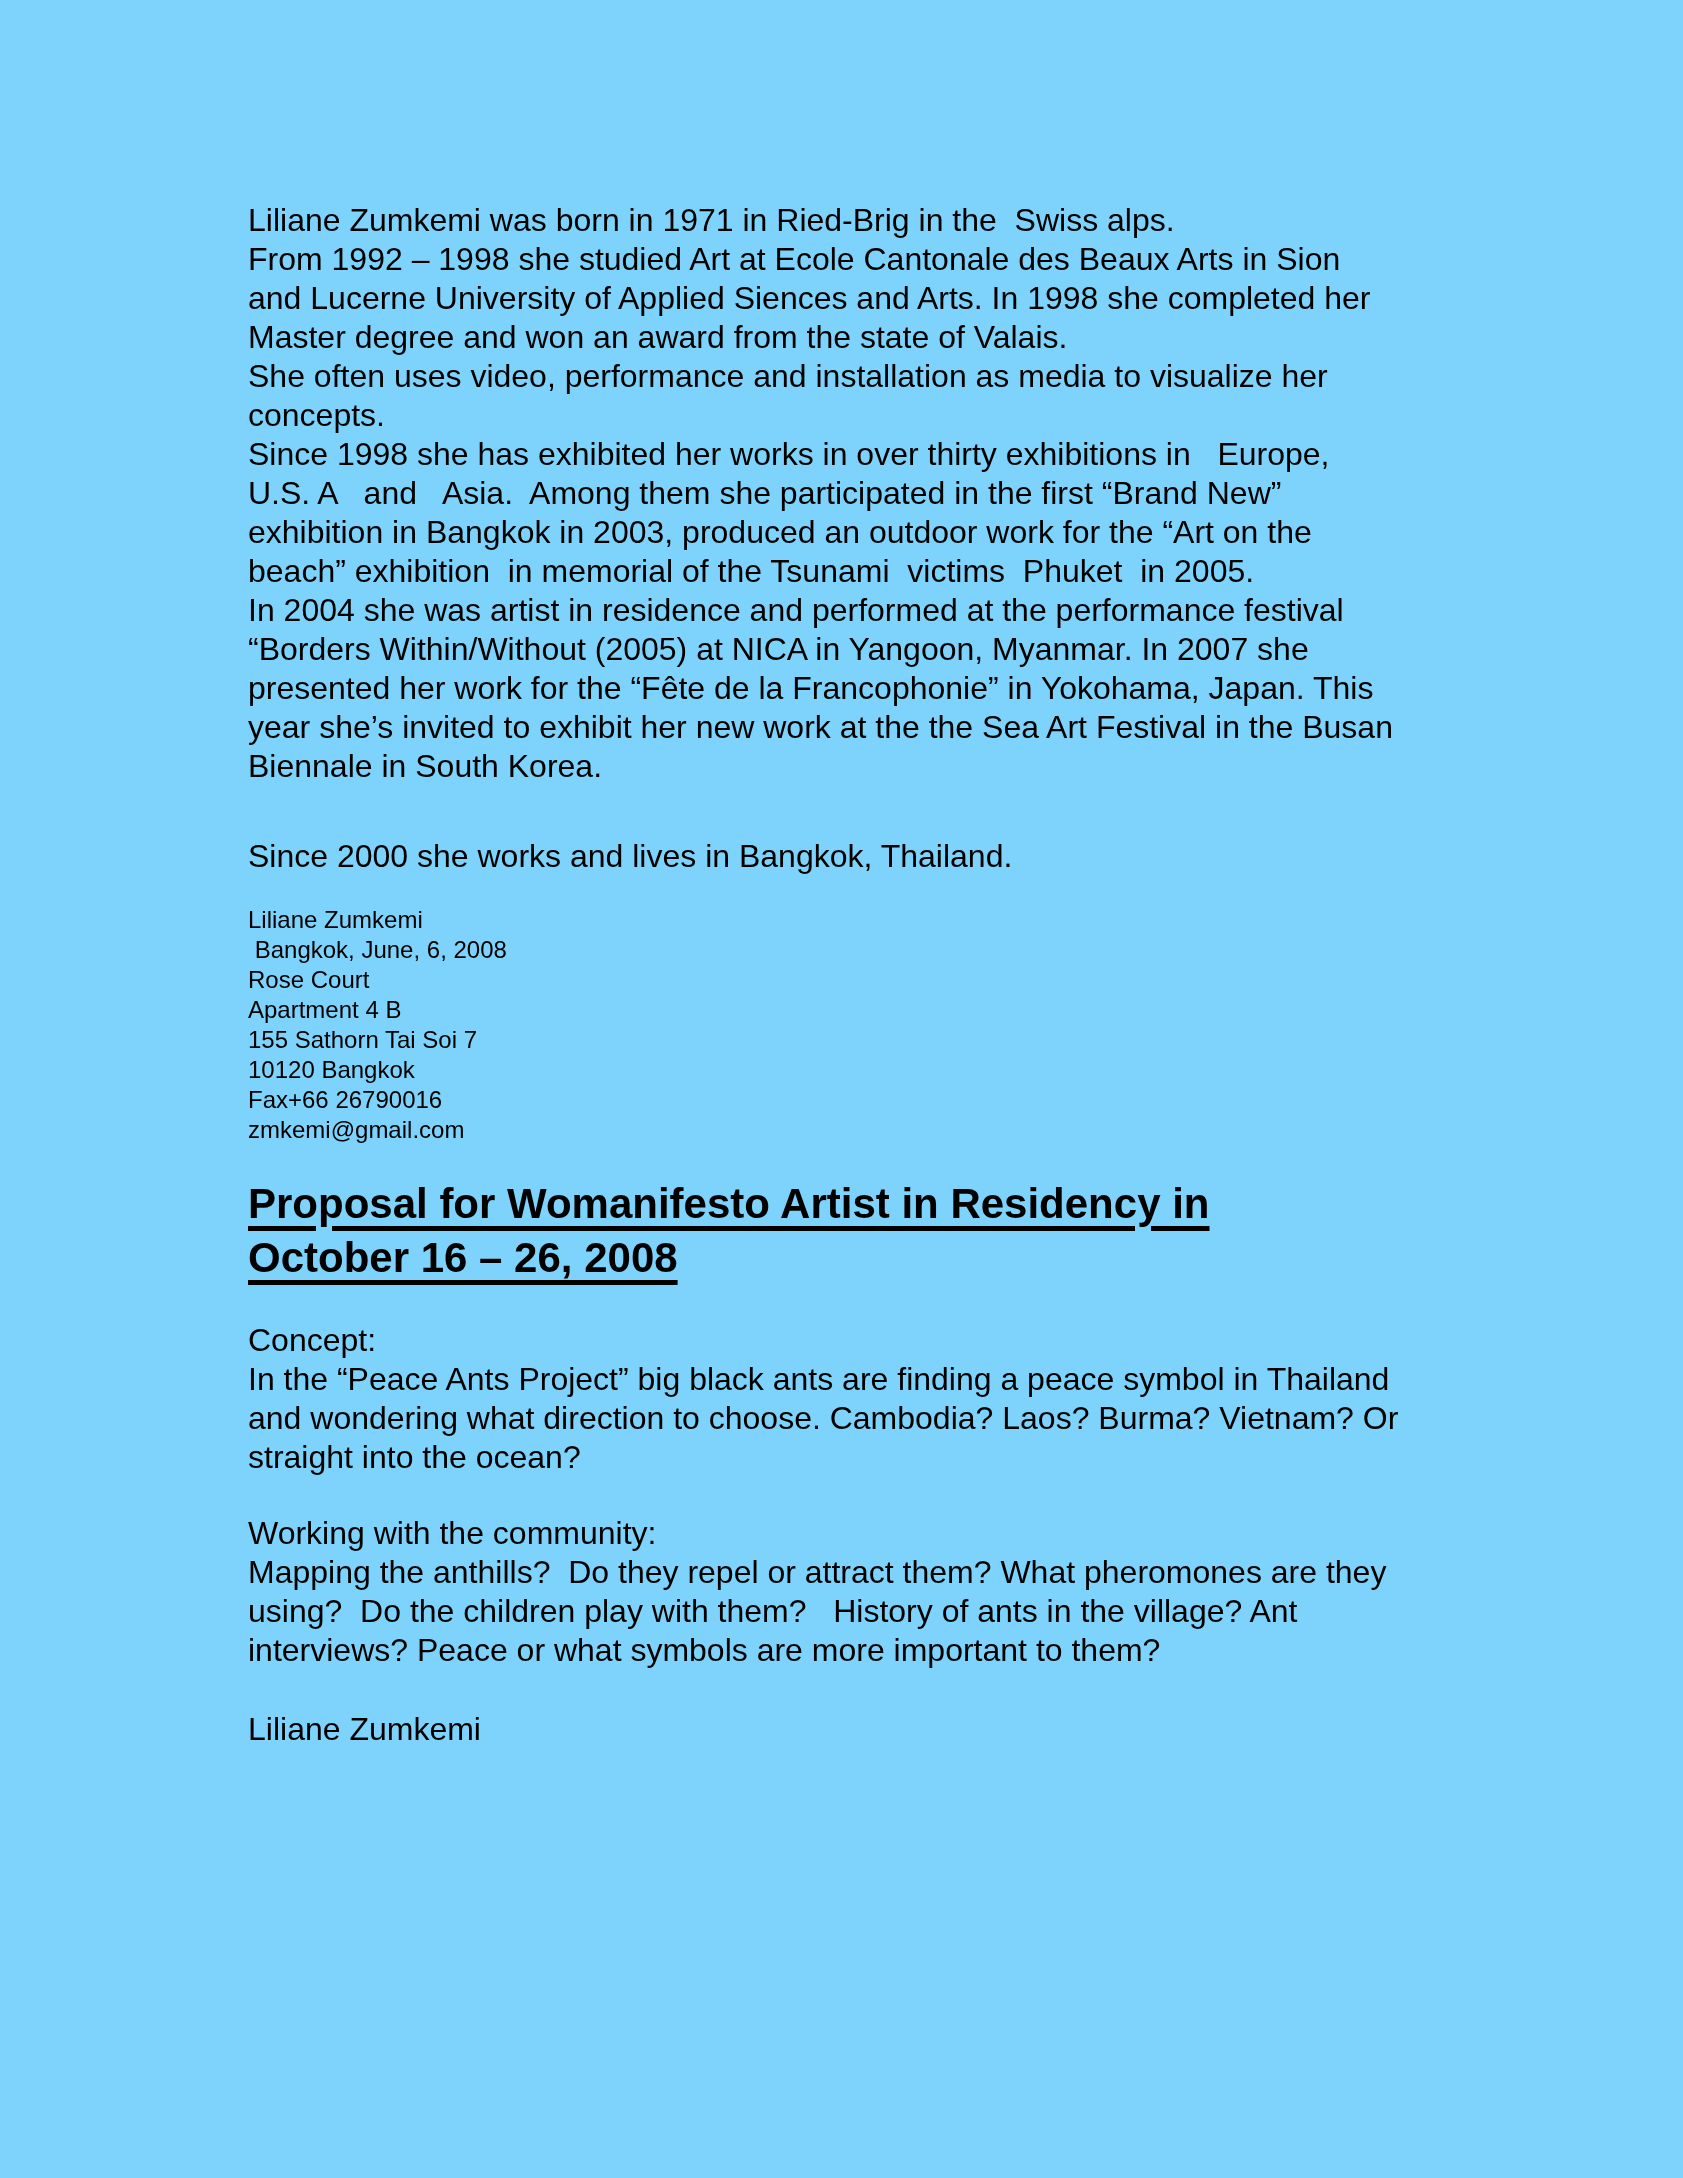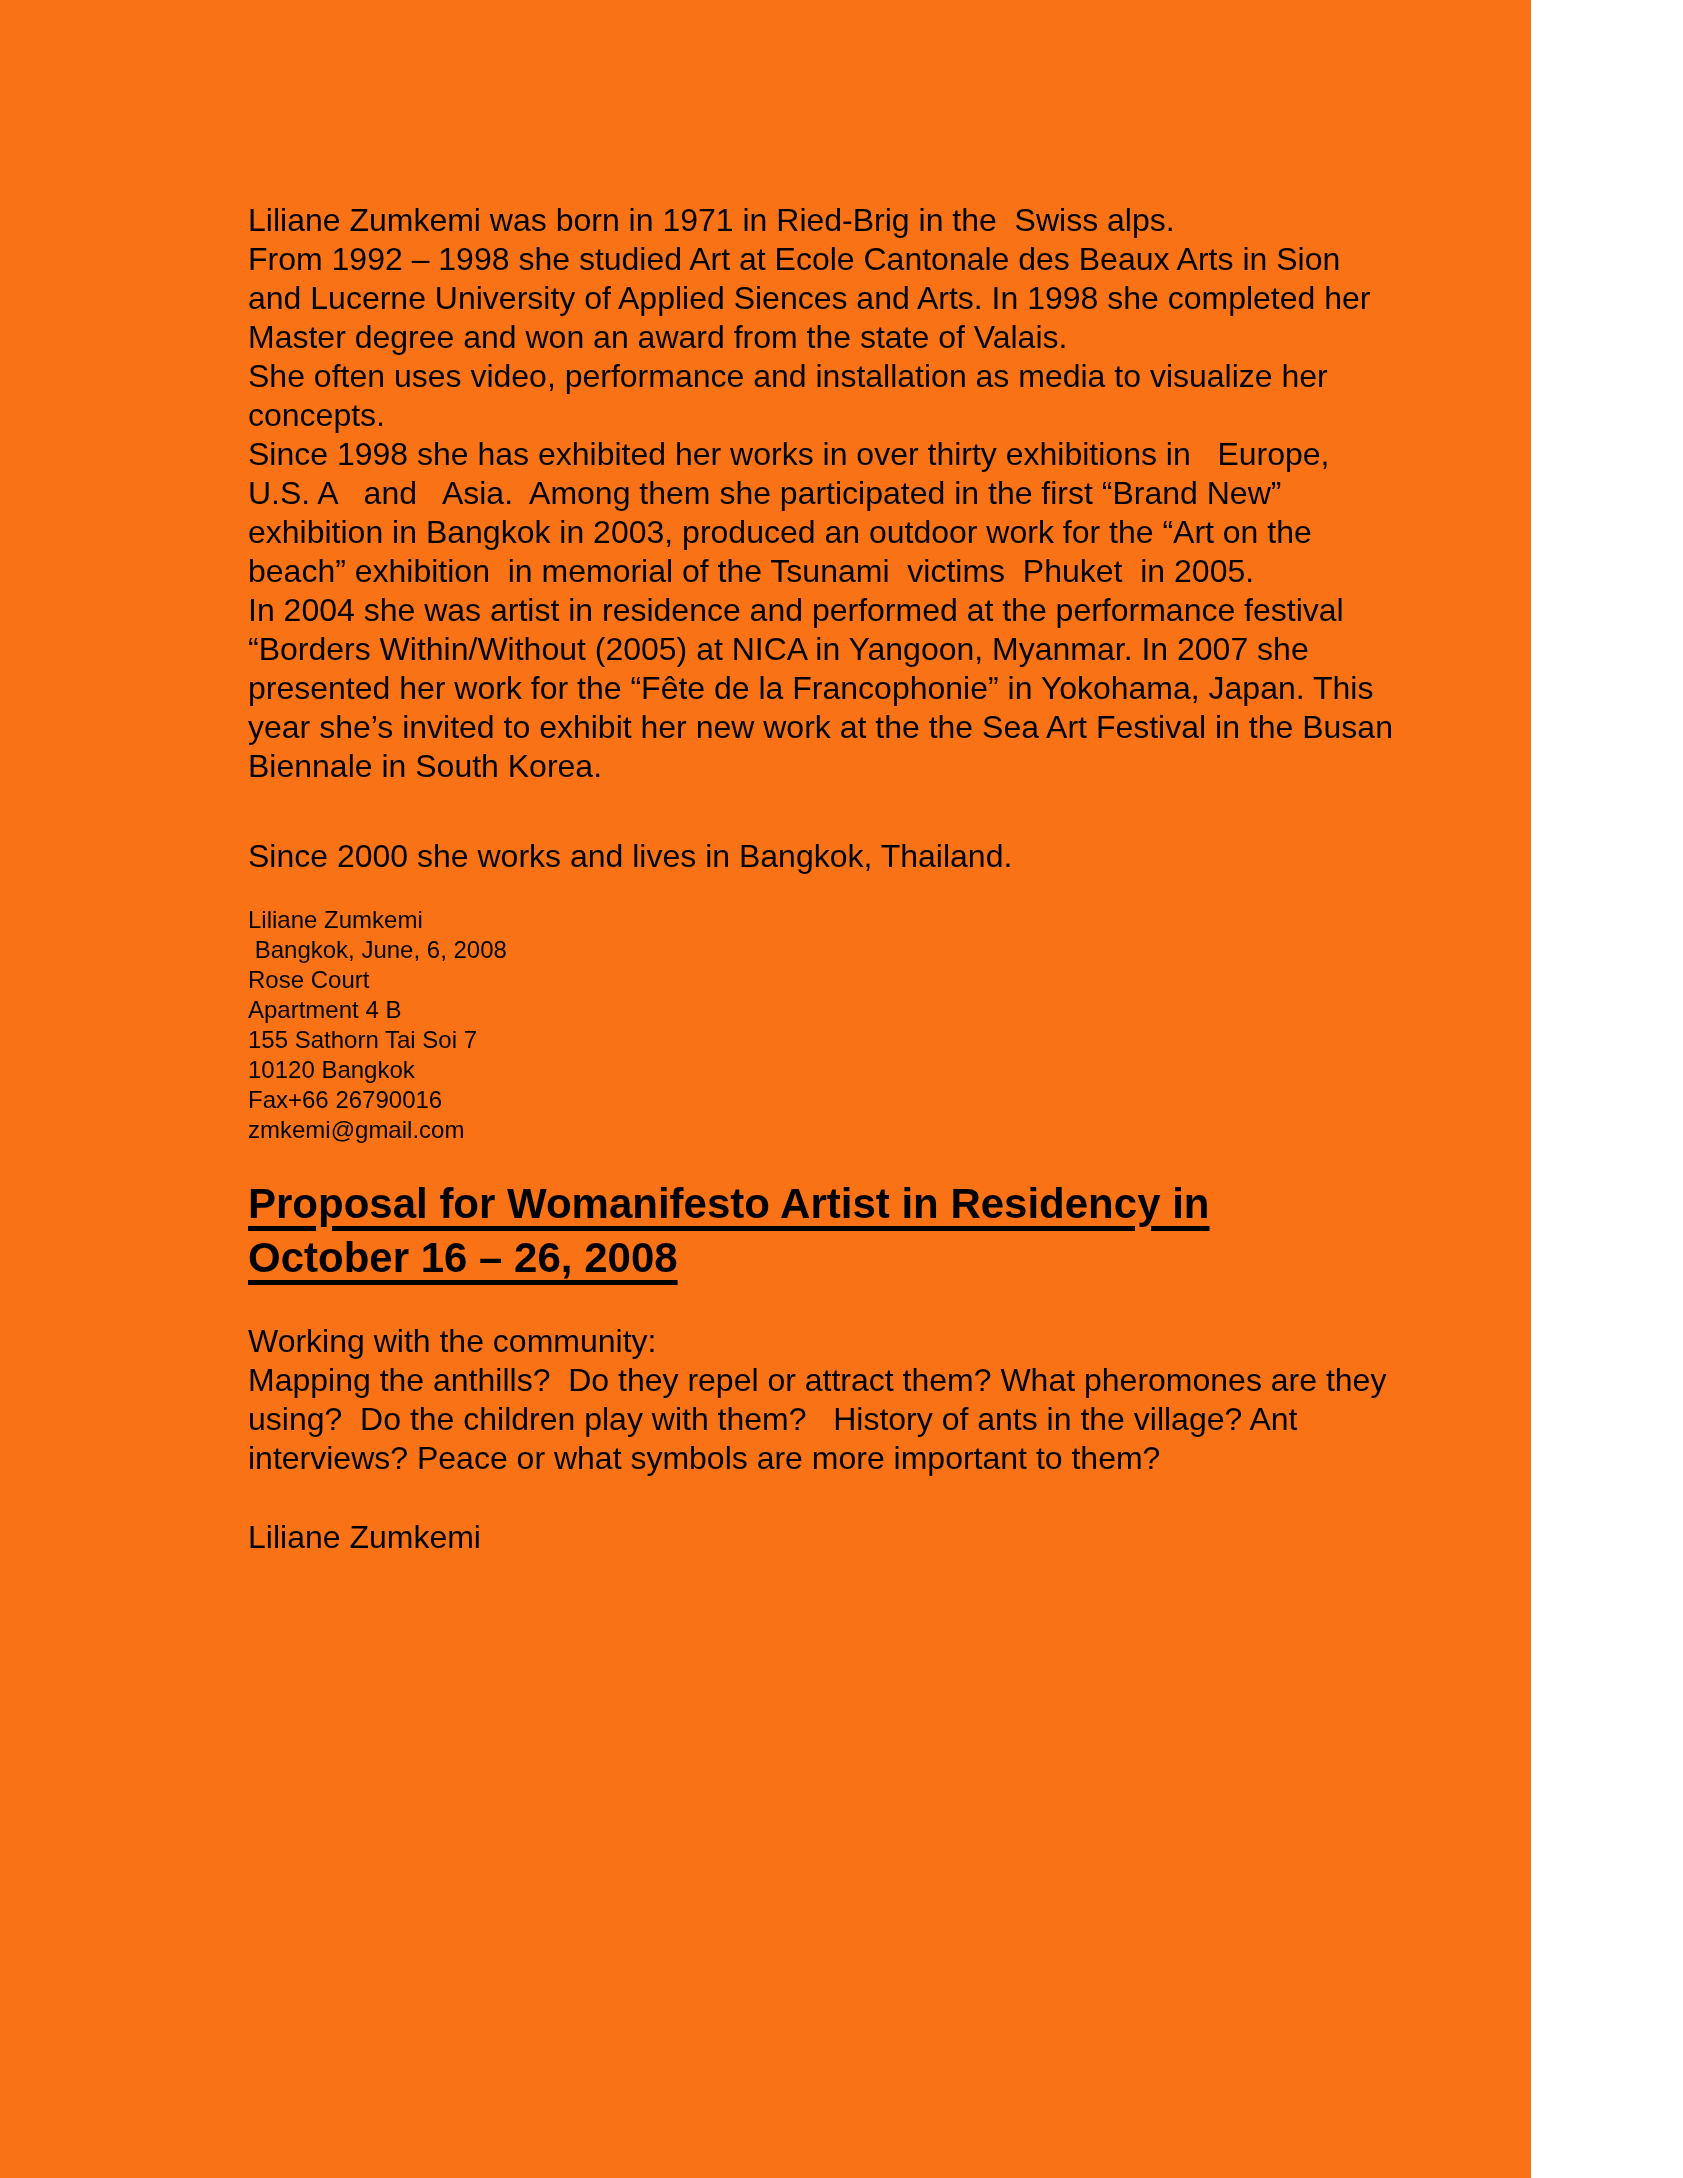--- a/index.html
+++ b/index.html
@@ -2,23 +2,23 @@
 <html><head>
 <meta charset="utf-8">
 <style>
   html, body {
     margin: 0;
     padding: 0;
     background: #ffffff;
   }
   .page {
     position: relative;
-    width: 1531px;
+    width: 1683px;
     height: 2178px;
-    background: #f97316;
+    background: #7dd3fc;
     color: #000000;
     font-family: "Liberation Sans", sans-serif;
     overflow: hidden;
   }
   .content {
     position: absolute;
     left: 248px;
     top: 201px;
     width: 1287px;
   }
@@ -90,20 +90,24 @@
 Apartment 4 B
 155 Sathorn Tai Soi 7
 10120 Bangkok
 Fax+66 26790016
 zmkemi@gmail.com</div>
 
     <div class="proposal-heading pre">Proposal for Womanifesto Artist in Residency in
 October 16 – 26, 2008</div>
 
 
+    <div class="body-text pre concept-section">Concept:
+In the “Peace Ants Project” big black ants are finding a peace symbol in Thailand
+and wondering what direction to choose. Cambodia? Laos? Burma? Vietnam? Or
+straight into the ocean?</div>
 
     <div class="body-text pre community-section">Working with the community:
 Mapping the anthills?  Do they repel or attract them? What pheromones are they
 using?  Do the children play with them?   History of ants in the village? Ant
 interviews? Peace or what symbols are more important to them?</div>
 
     <div class="body-text signature">Liliane Zumkemi</div>
 
   </div>
 </div>

